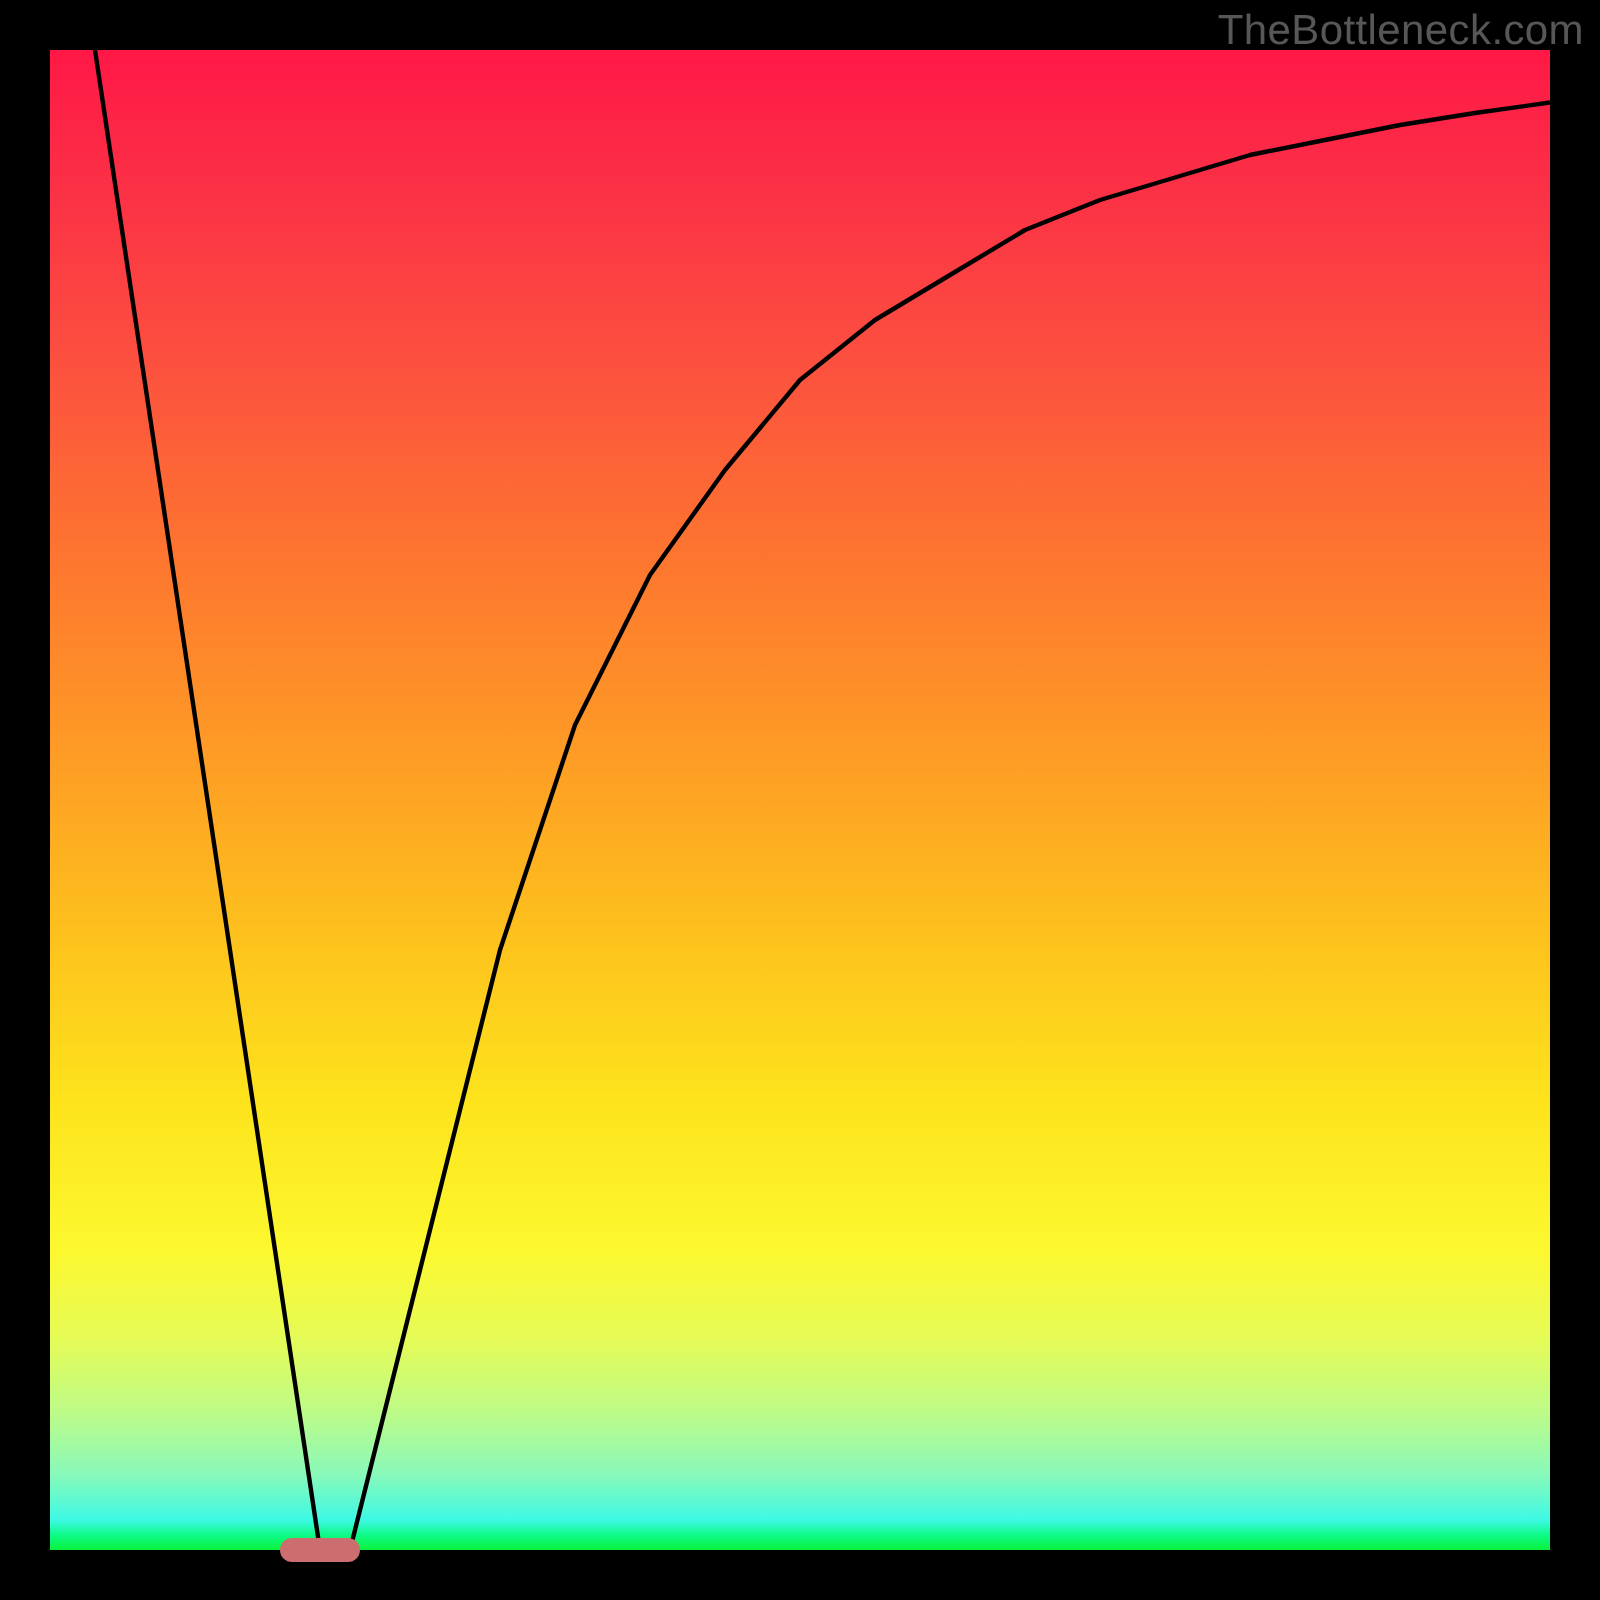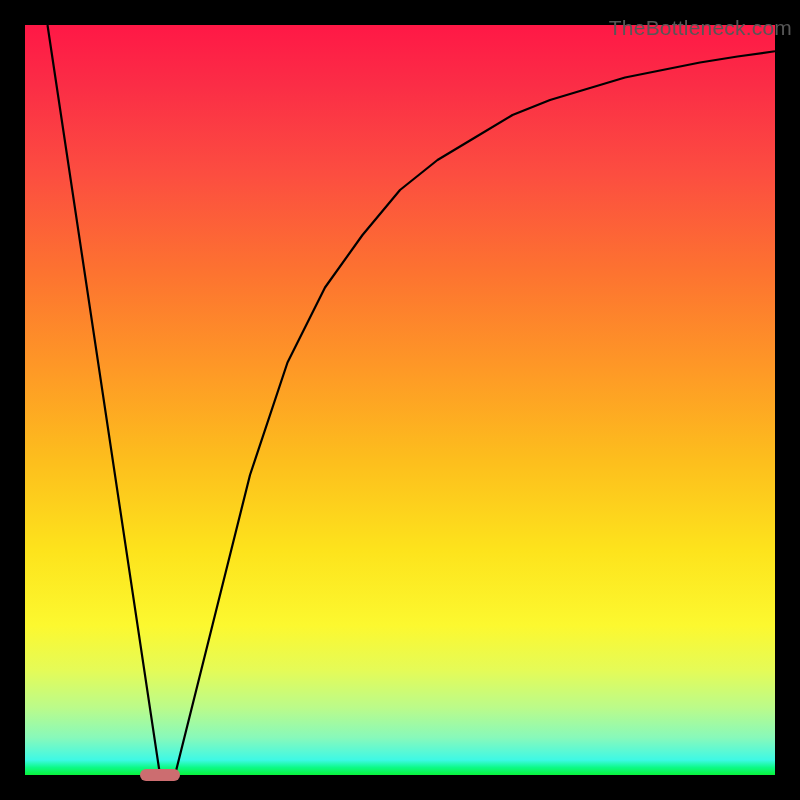--- a/index.html
+++ b/index.html
@@ -41,21 +41,21 @@
   .marker {
     position: absolute;
     width: 40px;
     height: 12px;
     background: #cc6d70;
     border-radius: 6px;
     transform: translate(-50%, -50%);
   }
   .watermark {
     position: absolute;
-    top: 16px;
+    top: 4px;
     right: 8px;
     font-family: Arial, Helvetica, sans-serif;
     font-size: 21px;
     color: #575757;
     letter-spacing: 0.2px;
     user-select: none;
   }
 </style>
 </head>
 <body>

